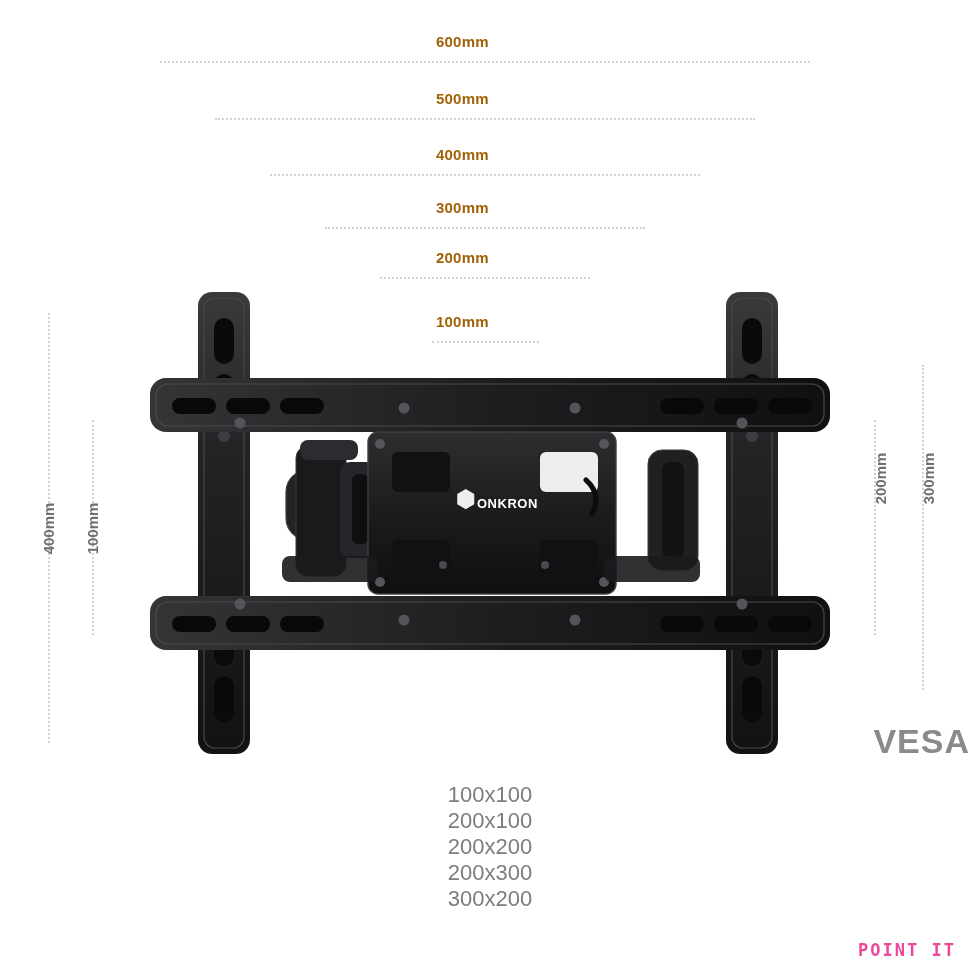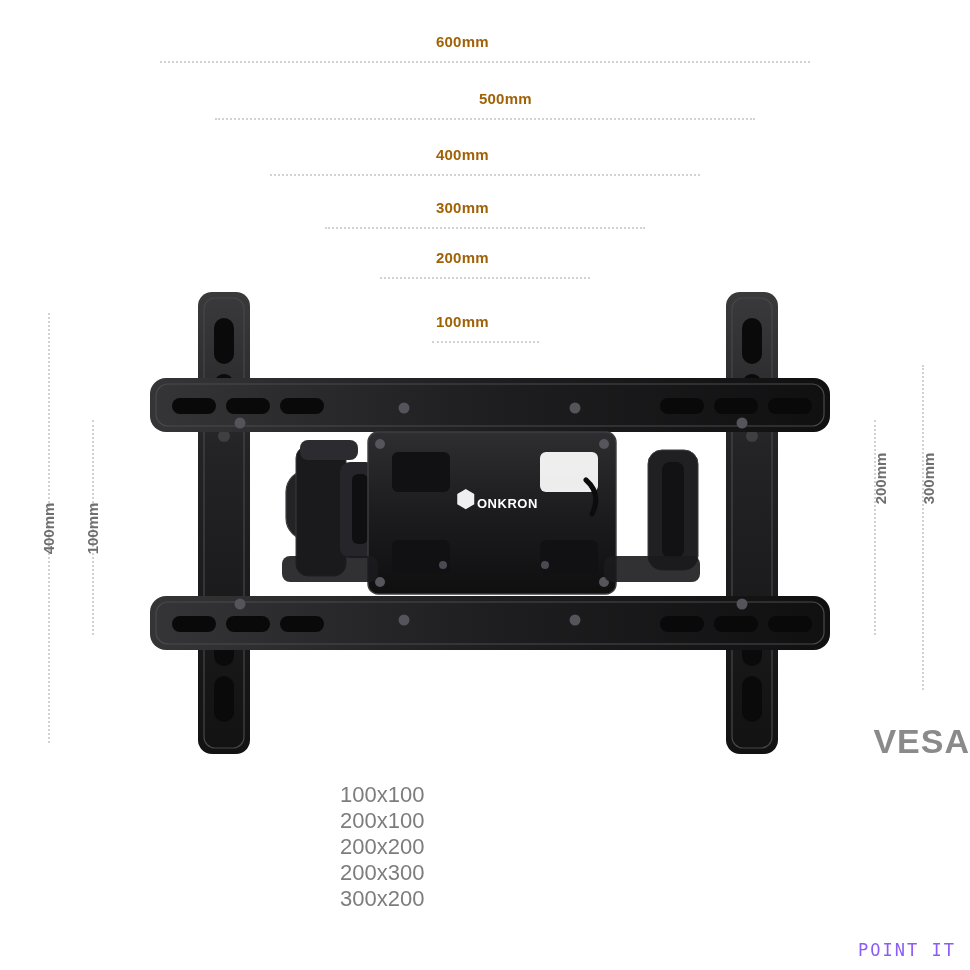--- a/index.html
+++ b/index.html
@@ -57,59 +57,59 @@
     color: #8a8a8a;
     letter-spacing: 1px;
   }
   .vesa-cols {
     position: absolute;
     top: 782px;
     left: 340px;
     width: 300px;
     display: flex;
     gap: 34px;
-    justify-content: flex-start;
+    justify-content: center;
   }
   .vesa-col {
     display: flex;
     flex-direction: column;
   }
   .vesa-col div {
     font-size: 22px;
     line-height: 26px;
     color: #7d7d7d;
     font-weight: normal;
     white-space: nowrap;
   }
 
   
   .watermark {
     position: absolute;
     right: 14px;
     bottom: 10px;
     font-family: "DejaVu Sans Mono", monospace;
     font-size: 17px;
-    font-weight: normal;
-    color: #8b5cf6;
+    font-weight: bold;
+    color: #ec4899;
     letter-spacing: 2px;
   }
 
   
   #bracket {
     position: absolute;
     left: 0; top: 0;
   }
 </style>
 </head>
 <body>
 
 <div class="dim-label" style="left:436px; top:33px;">600mm</div>
 <div class="dotted-h" style="left:160px; top:61px; width:650px;"></div>
 
-<div class="dim-label" style="left:436px; top:90px;margin-left:43px;">500mm</div>
+<div class="dim-label" style="left:436px; top:90px;">500mm</div>
 <div class="dotted-h" style="left:215px; top:118px; width:540px;"></div>
 
 <div class="dim-label" style="left:436px; top:146px;">400mm</div>
 <div class="dotted-h" style="left:270px; top:174px; width:430px;"></div>
 
 <div class="dim-label" style="left:436px; top:199px;">300mm</div>
 <div class="dotted-h" style="left:325px; top:227px; width:320px;"></div>
 
 <div class="dim-label" style="left:436px; top:249px;">200mm</div>
 <div class="dotted-h" style="left:380px; top:277px; width:210px;"></div>

